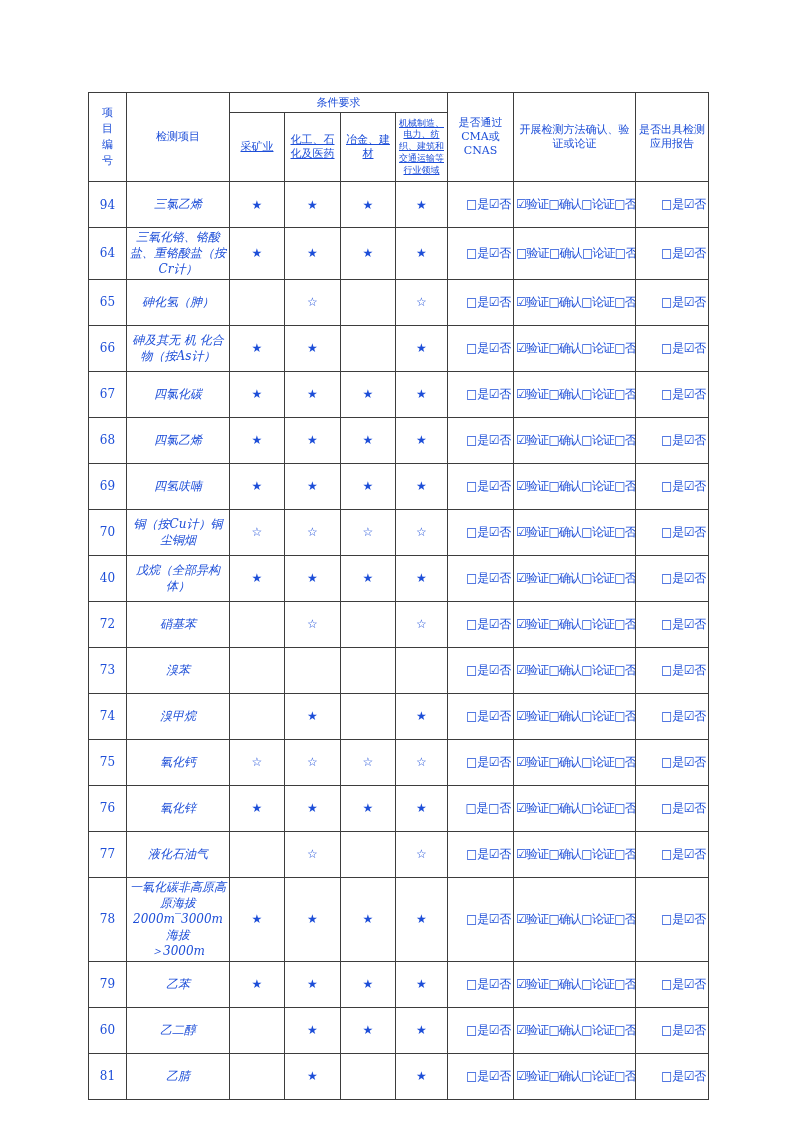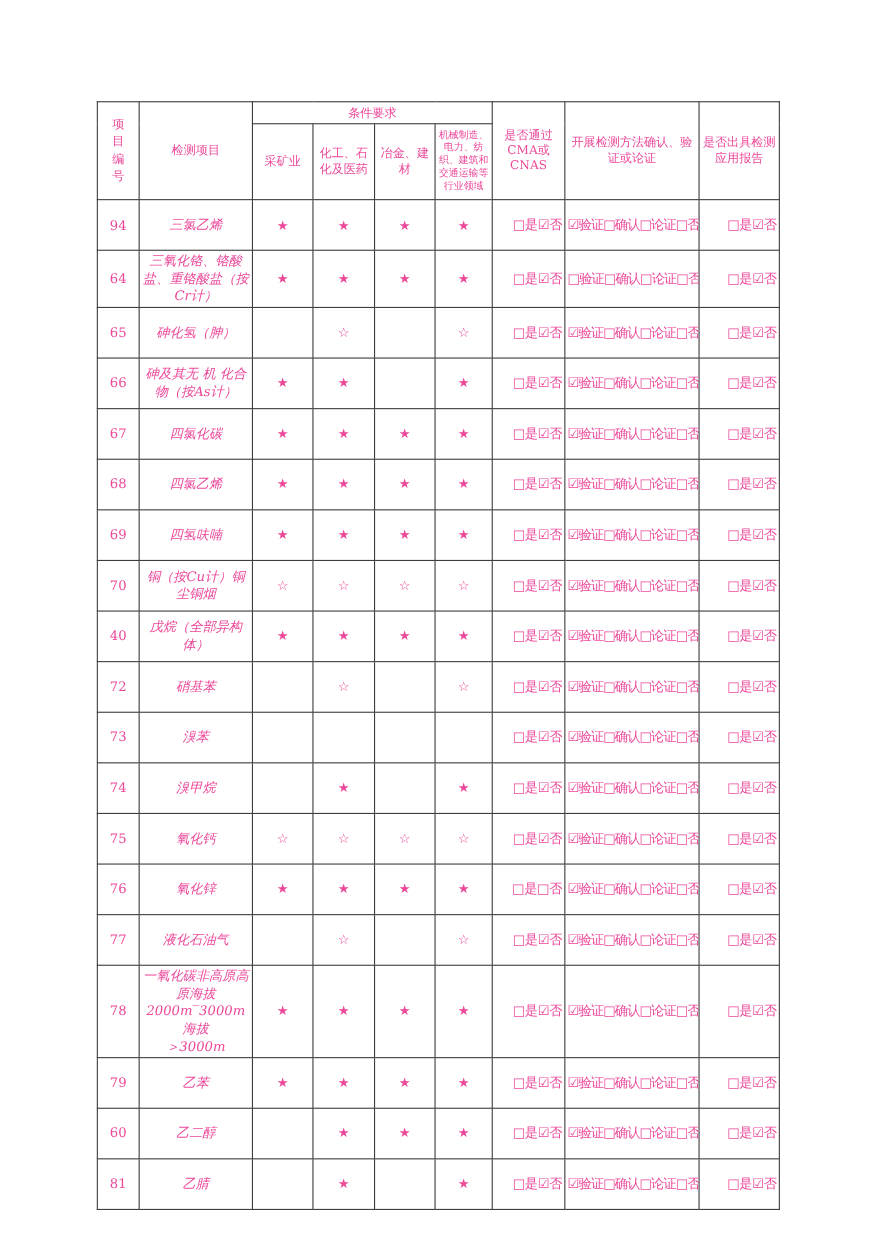--- a/index.html
+++ b/index.html
@@ -1,33 +1,33 @@
 <!DOCTYPE html>
 <html><head>
 <meta charset="utf-8">
 <style>
   html,body{margin:0;padding:0;background:#ffffff;}
   .page{
     position:relative;width:794px;height:1123px;background:#ffffff;overflow:hidden;
-    font-family:"DejaVu Serif","Liberation Serif",serif;color:#ec4899;
+    font-family:"DejaVu Serif","Liberation Serif",serif;color:#1d4ed8;
   }
   table.doc-table{
     position:absolute;left:88px;top:92px;width:620px;
     border-collapse:collapse;table-layout:fixed;
   }
   .doc-table th,.doc-table td{
     border:1px solid #3d3d3d;
     padding:1px 2px;
     text-align:center;vertical-align:middle;
     font-weight:normal;
     overflow:hidden;
   }
   .doc-table thead th{font-size:11px;line-height:1.25;}
   th.group-head{height:17px;}
-  th.sub-head{height:66px;}
+  th.sub-head{height:66px;text-decoration:underline;}
   th.industry-small div{font-size:9px;line-height:1.3;}
   .vertical-label{
     width:13px;margin:0 auto;word-break:break-all;
     font-size:11px;line-height:1.45;
   }
   .doc-table tbody td{height:43px;font-size:12px;}
   td.item-name-cell{white-space:pre-line;line-height:1.35;padding:1px 3px;font-style:italic;}
   td.star-cell{font-size:13px;}
   td.check-pair-cell{font-size:11px;letter-spacing:-0.3px;white-space:nowrap;text-align:right;}
   td.check-method-cell{font-size:10.5px;letter-spacing:-0.8px;white-space:nowrap;}

